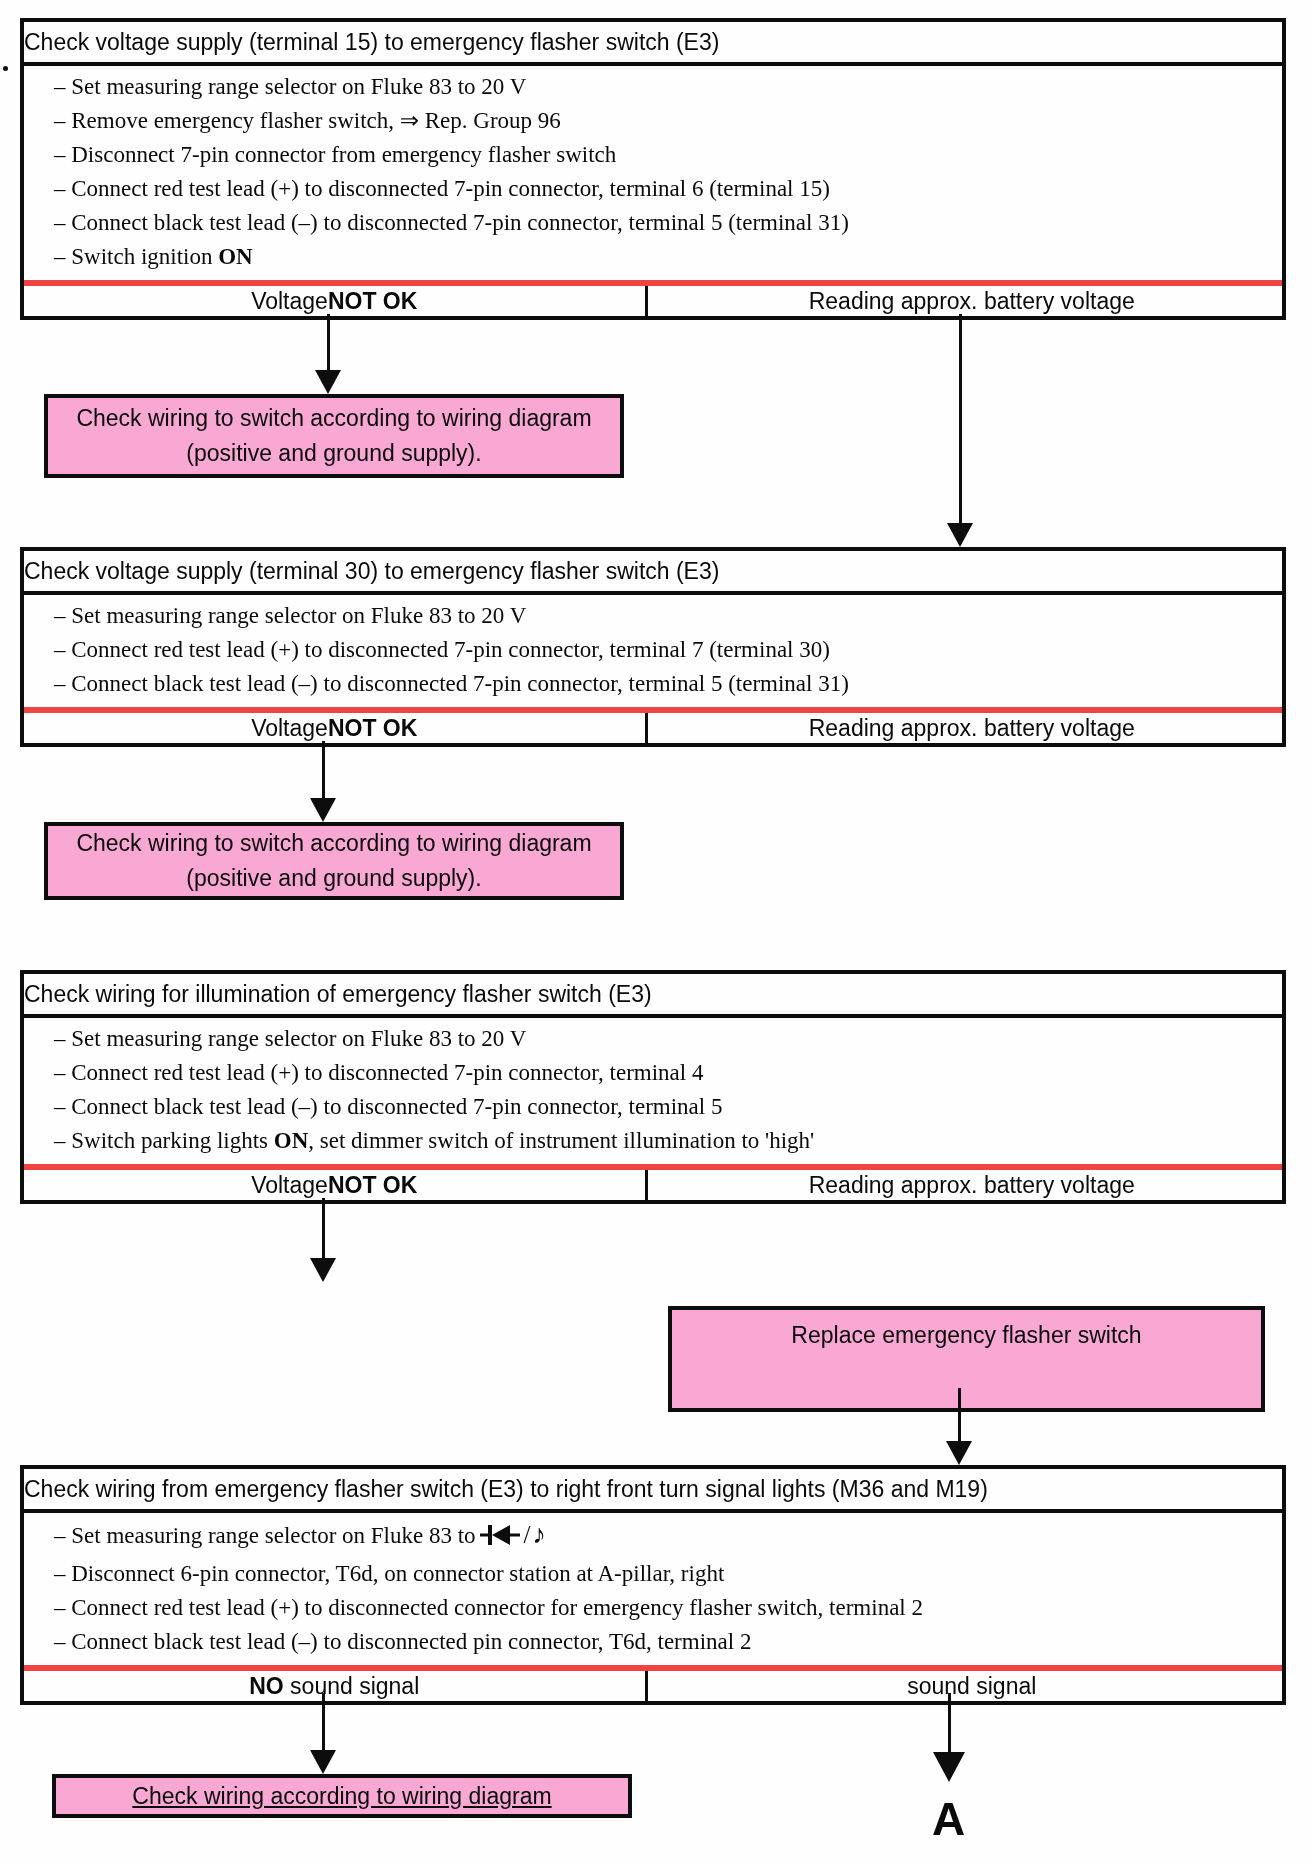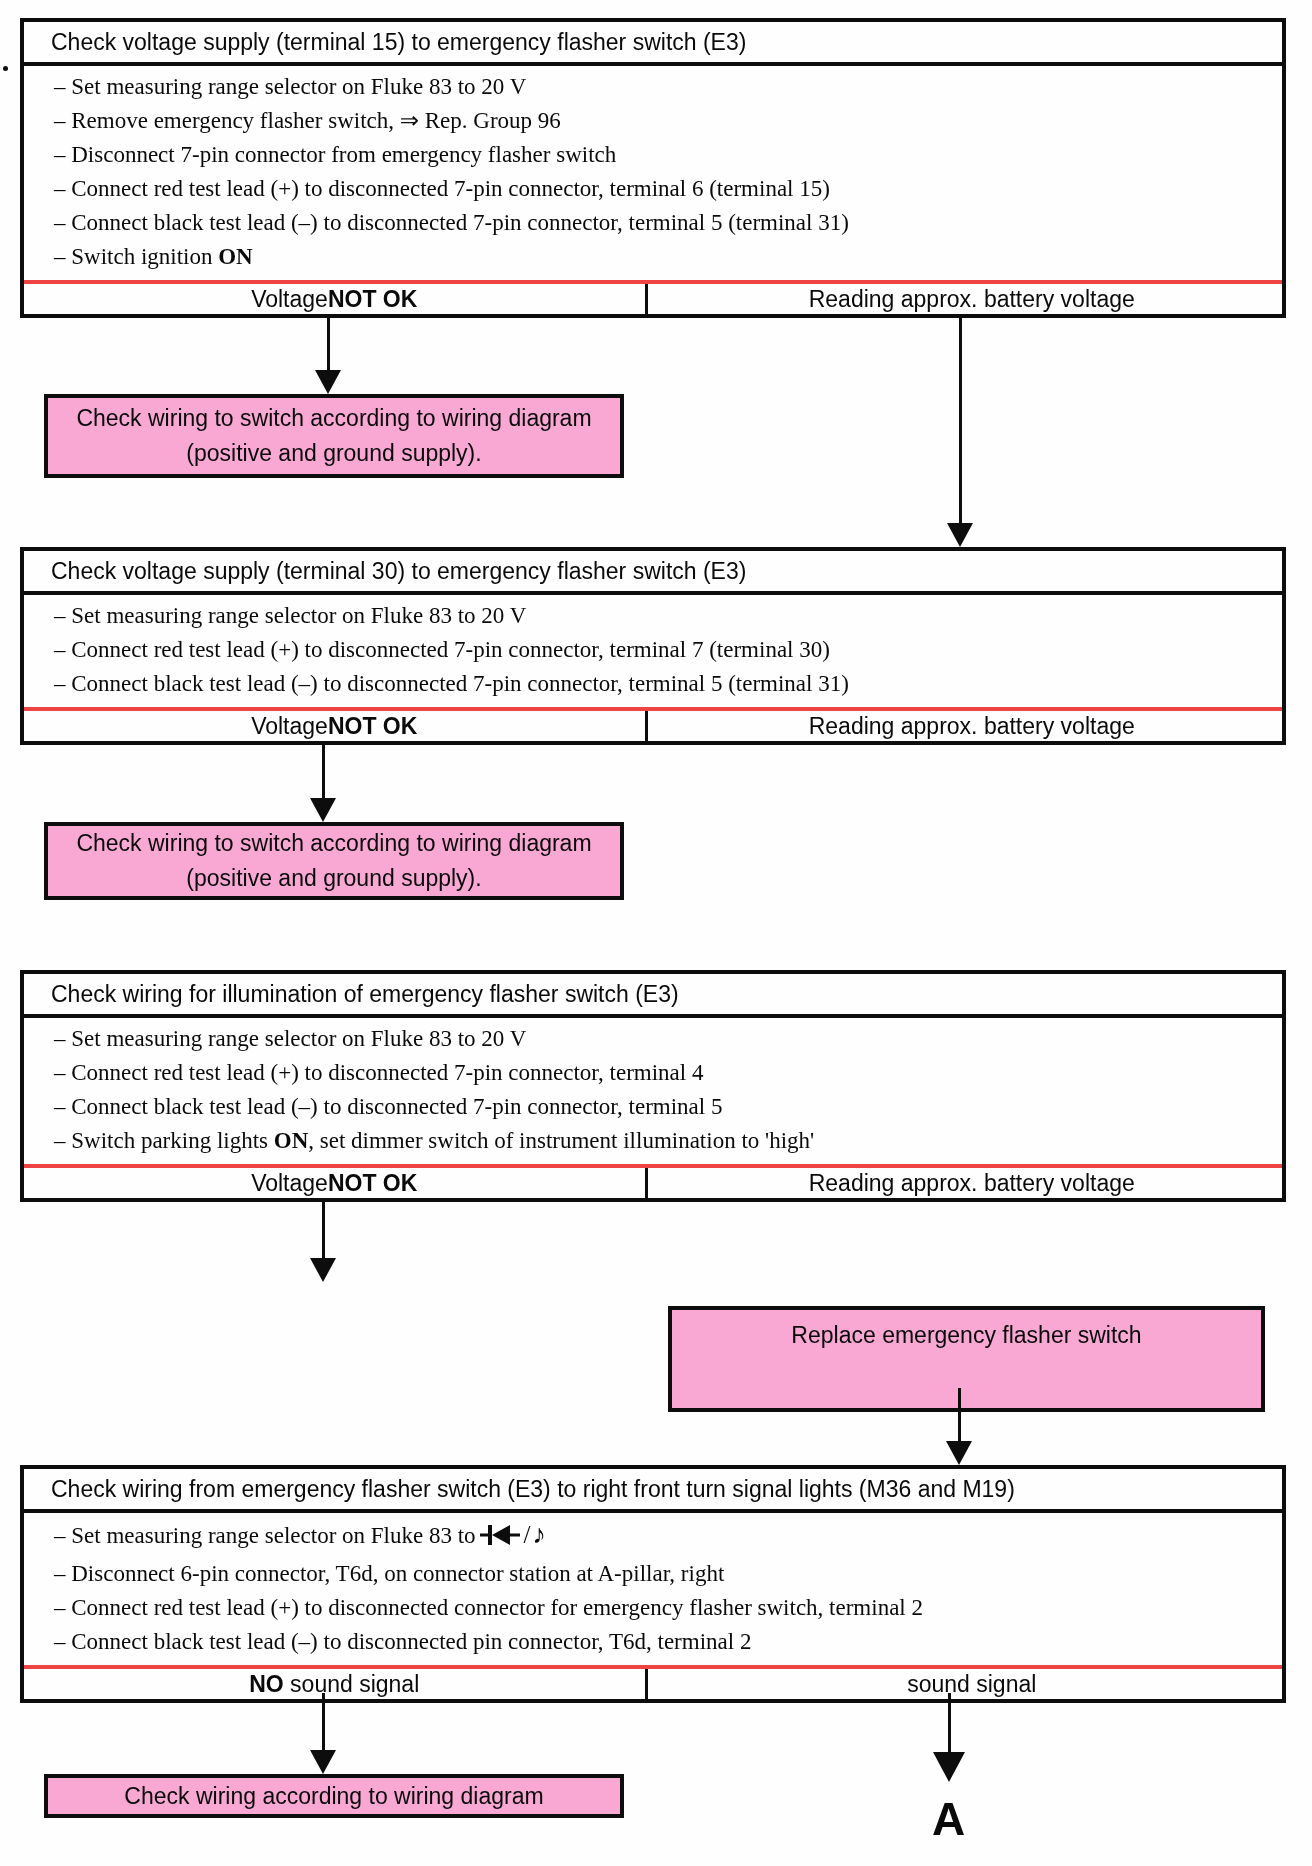--- a/index.html
+++ b/index.html
@@ -2,25 +2,25 @@
 <html><head>
 <meta charset="utf-8">
 <style>
   html,body{margin:0;padding:0;background:#e8e8e4;}
   #canvas{
     position:relative;width:1312px;height:1866px;background:#fefefe;
     font-family:"Liberation Sans", sans-serif;color:#0a0a0a;overflow:hidden;
   }
   
   .block{position:absolute;left:20px;width:1266px;border:4px solid #0d0d0d;background:#fefefe;box-sizing:border-box;}
-  .block-title{height:40px;display:flex;align-items:center;padding-left:27px;border-bottom:4px solid #0d0d0d;font-size:23px;white-space:nowrap;}
+  .block-title{height:40px;display:flex;align-items:center;border-bottom:4px solid #0d0d0d;font-size:23px;white-space:nowrap;}
   .block-body{padding:4px 0 6px 0;font-family:Liberation Serif, serif;}
   .step{line-height:34px;padding-left:30px;font-size:23px;white-space:nowrap;}
   .step b{font-weight:700;}
-  .block-results{display:flex;border-top:4px solid #ef4444;height:30px;gap:14px;}
+  .block-results{display:flex;border-top:6px solid #ef4444;height:30px;gap:14px;}
   .result-cell{flex:1;display:flex;align-items:center;justify-content:center;font-size:23px;}
   .result-cell b{font-weight:700;margin-left:0;}
   .result-cell .post{white-space:pre;}
   .result-left{border-right:3px solid #0d0d0d;}
   
   .action-box{position:absolute;border:4px solid #0d0d0d;background:#f9a8d4;box-sizing:border-box;
     display:flex;align-items:center;justify-content:center;text-align:center;
     font-size:23px;line-height:35px;padding:2px 22px;}
   .action-box.top-align{align-items:flex-start;padding-top:8px;}
   
@@ -171,17 +171,17 @@
 
   <div class="varrow" style="left:310px;top:1693px;height:81px;">
       <div class="shaft"></div>
       <div class="head"></div>
     </div>
   <div class="varrow big" style="left:933px;top:1693px;height:89px;">
       <div class="shaft"></div>
       <div class="head"></div>
     </div>
 
-  <div class="action-box" style="left:44px;top:1774px;width:580px;height:44px;">Check wiring according to wiring diagram</div>
+  <div class="action-box" style="left:52px;top:1774px;width:580px;height:44px;text-decoration:underline;">Check wiring according to wiring diagram</div>
 
   <div class="connector-label" style="left:919px;top:1792px;width:60px;">A</div>
 
 </div>
 
 </body></html>

